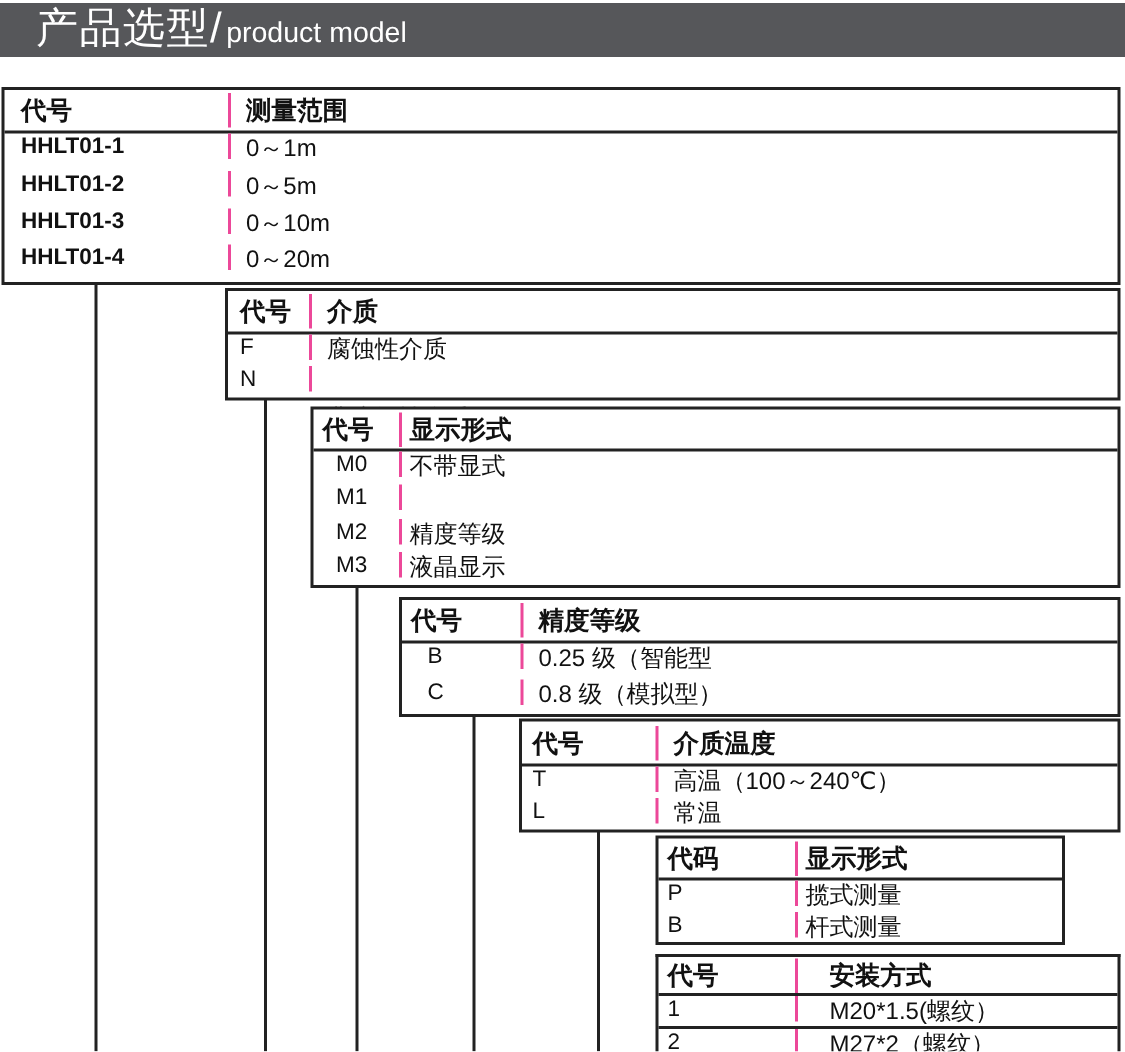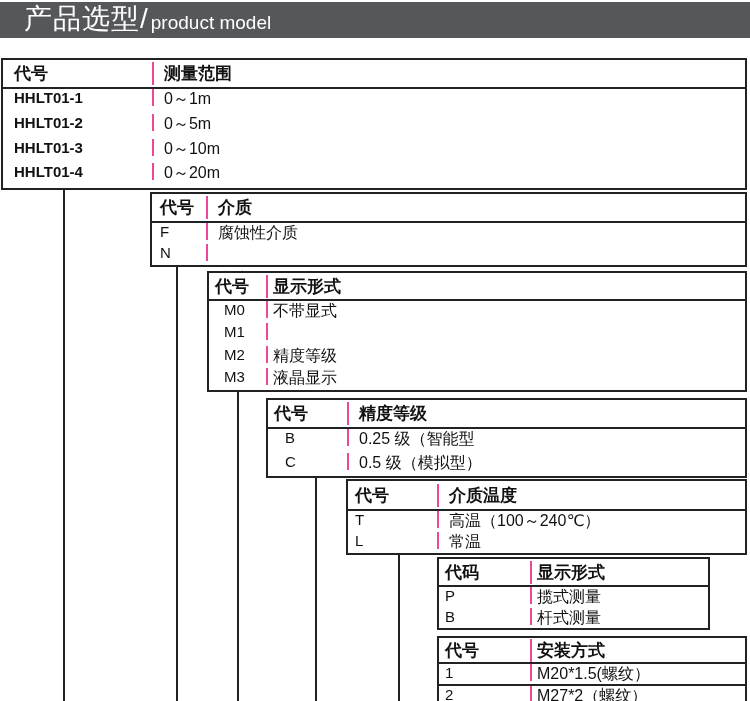--- a/index.html
+++ b/index.html
@@ -47,21 +47,21 @@
   #t5 .c1{width:91px;padding-left:7px;}
 
   #t6{left:437px;top:557px;width:273px;height:73px;}
   #t6 .hrow{height:26px;}
   #t6 .c1{width:93px;padding-left:6px;}
   #t6 .c2{padding-left:5px;}
 
   #t7{left:437px;top:636px;width:310px;height:70px;border-bottom:none;}
   #t7 .hrow{height:24px;}
   #t7 .c1{width:93px;padding-left:6px;}
-  #t7 .c2{padding-left:5px;}
+  #t7 .c2{padding-left:21px;}
   #t7 .drow.sep{border-bottom:2px solid #222;}
 
   
   .vline{position:absolute;width:2px;background:#222;}
   #v1{left:63px;top:190px;height:511px;}
   #v2{left:176px;top:266px;height:435px;}
   #v3{left:237px;top:391px;height:310px;}
   #v4{left:315px;top:477px;height:224px;}
   #v5{left:398px;top:554px;height:147px;}
 </style>
@@ -139,21 +139,21 @@
     <div class="hrow">
       <div class="c1">代号</div>
       <div class="c2">精度等级</div>
     </div>
     <div class="drow">
       <div class="c1 code">B</div>
       <div class="c2">0.25 级（智能型</div>
     </div>
     <div class="drow">
       <div class="c1 code">C</div>
-      <div class="c2">0.5 级（模拟型）</div>
+      <div class="c2">0.8 级（模拟型）</div>
     </div>
   </div>
 
   <div class="tbl" id="t5">
     <div class="hrow">
       <div class="c1">代号</div>
       <div class="c2">介质温度</div>
     </div>
     <div class="drow">
       <div class="c1 code">T</div>

